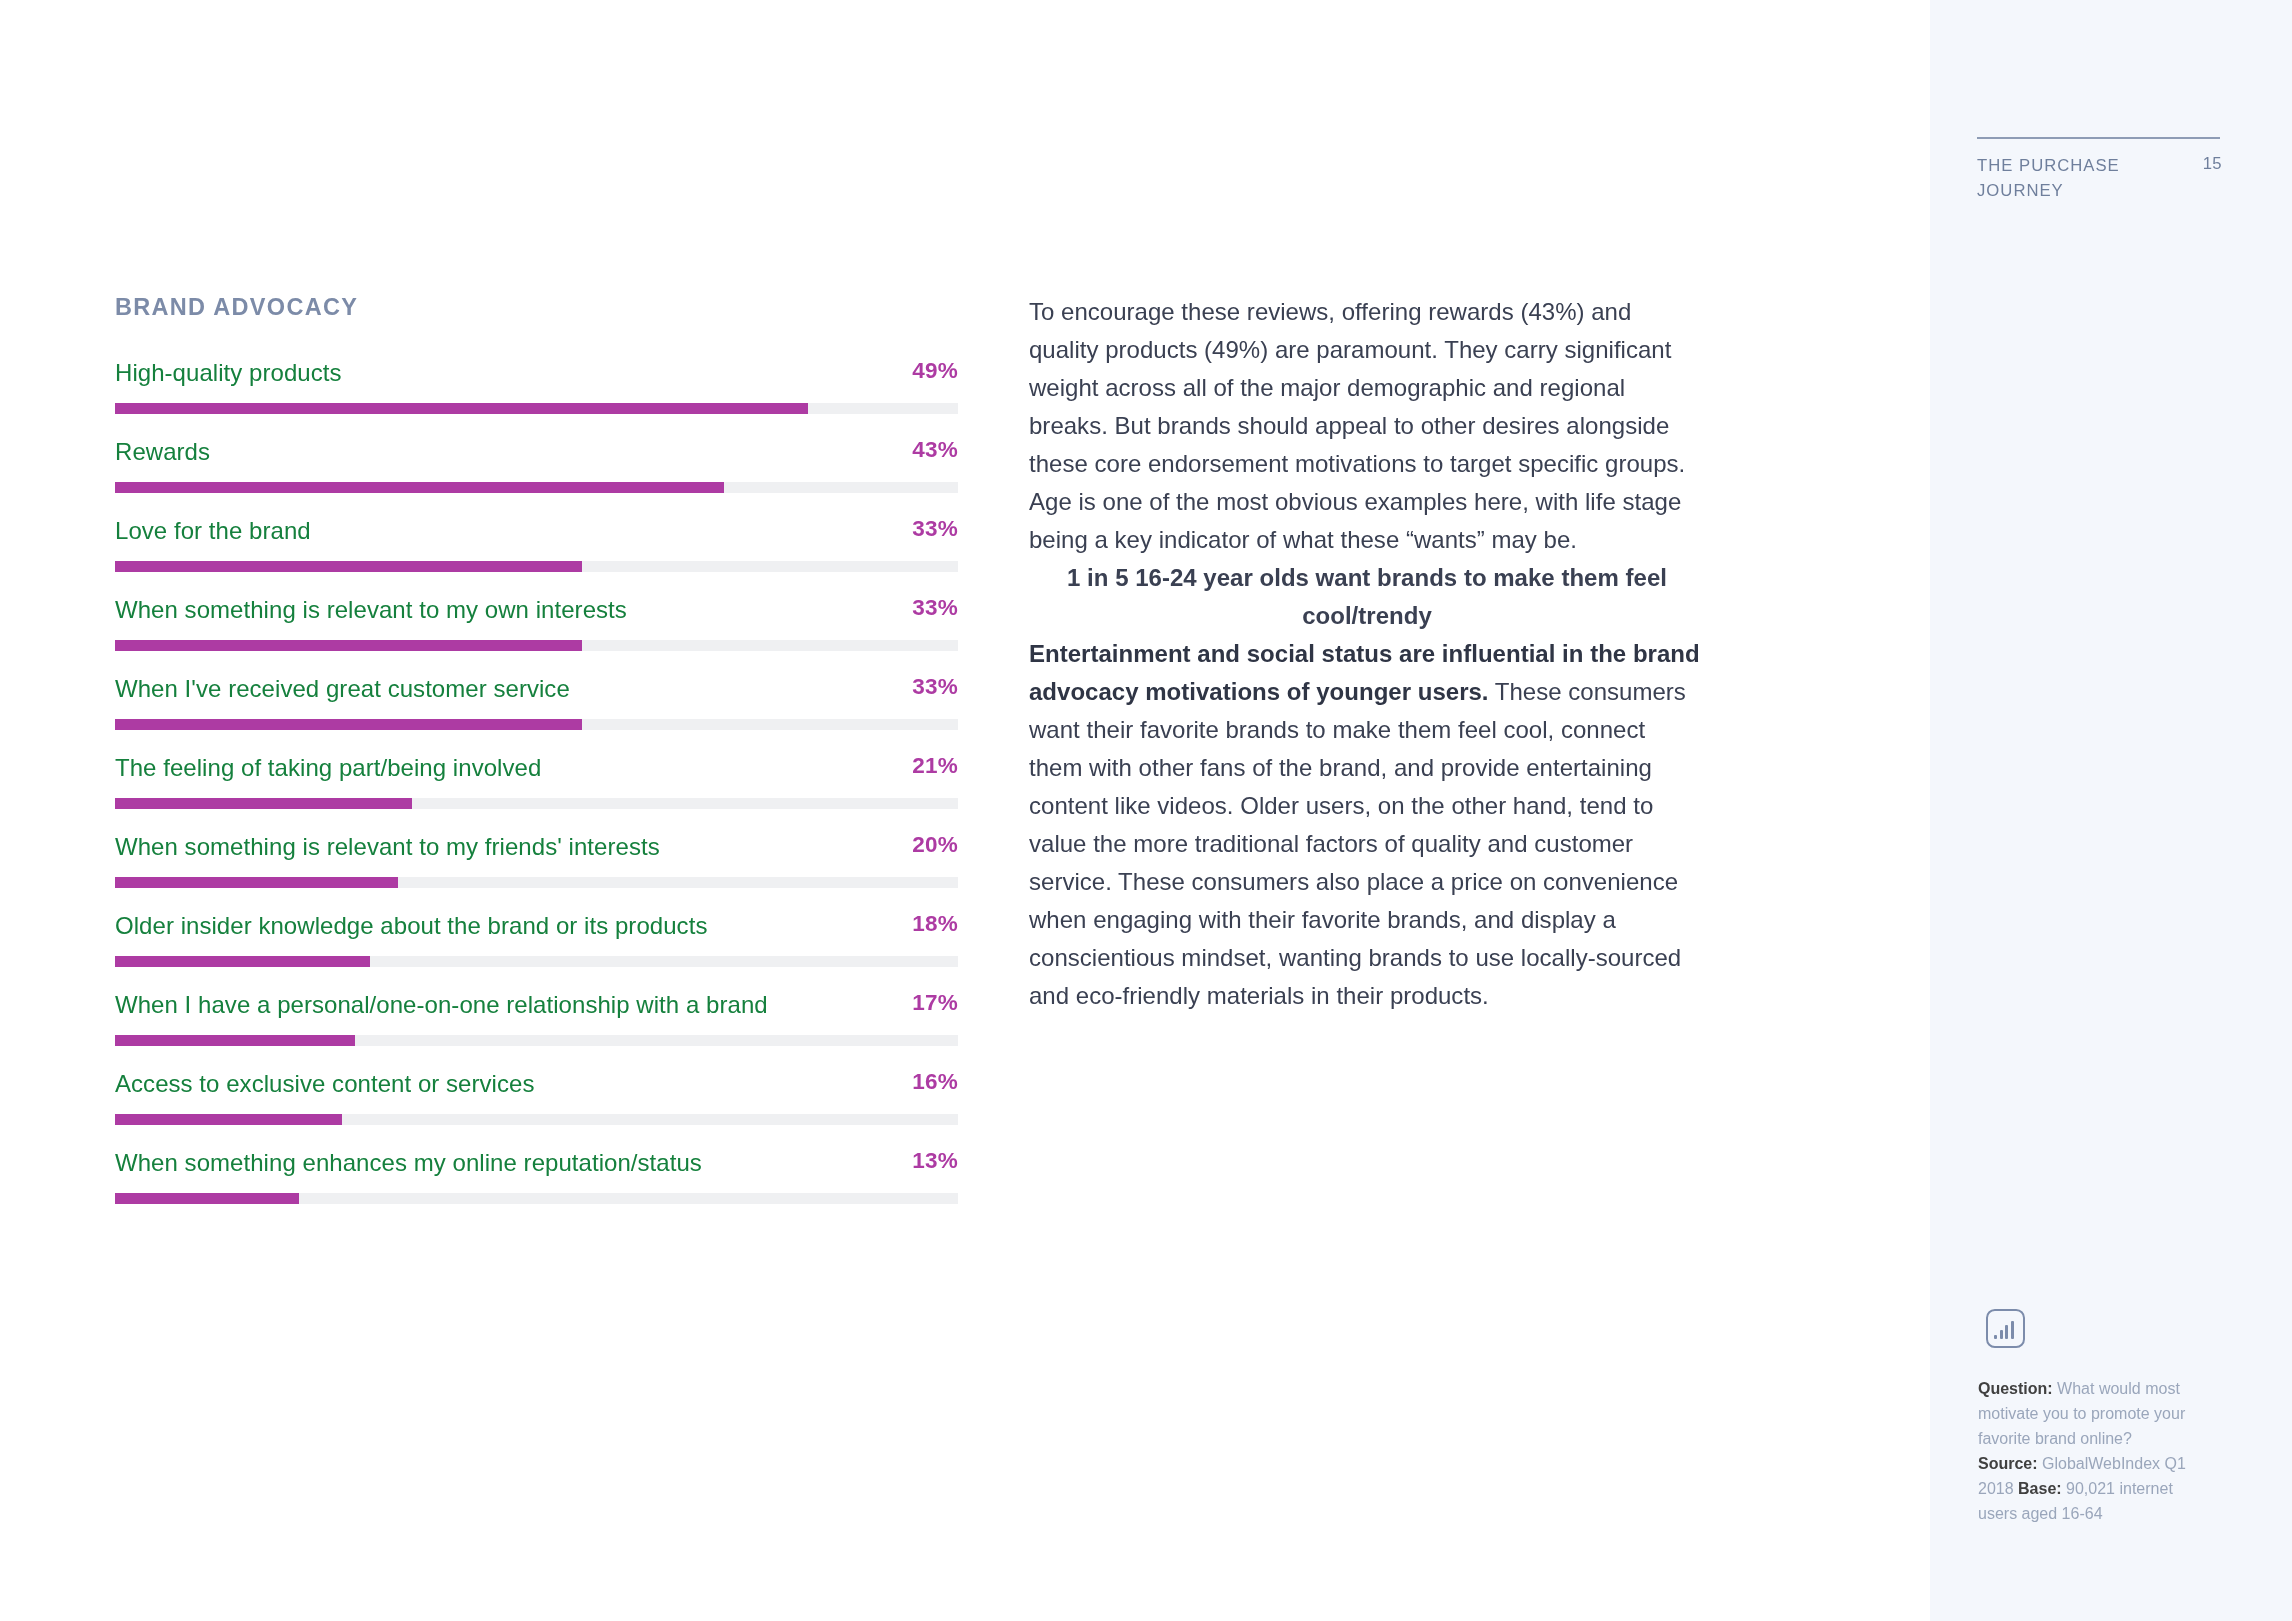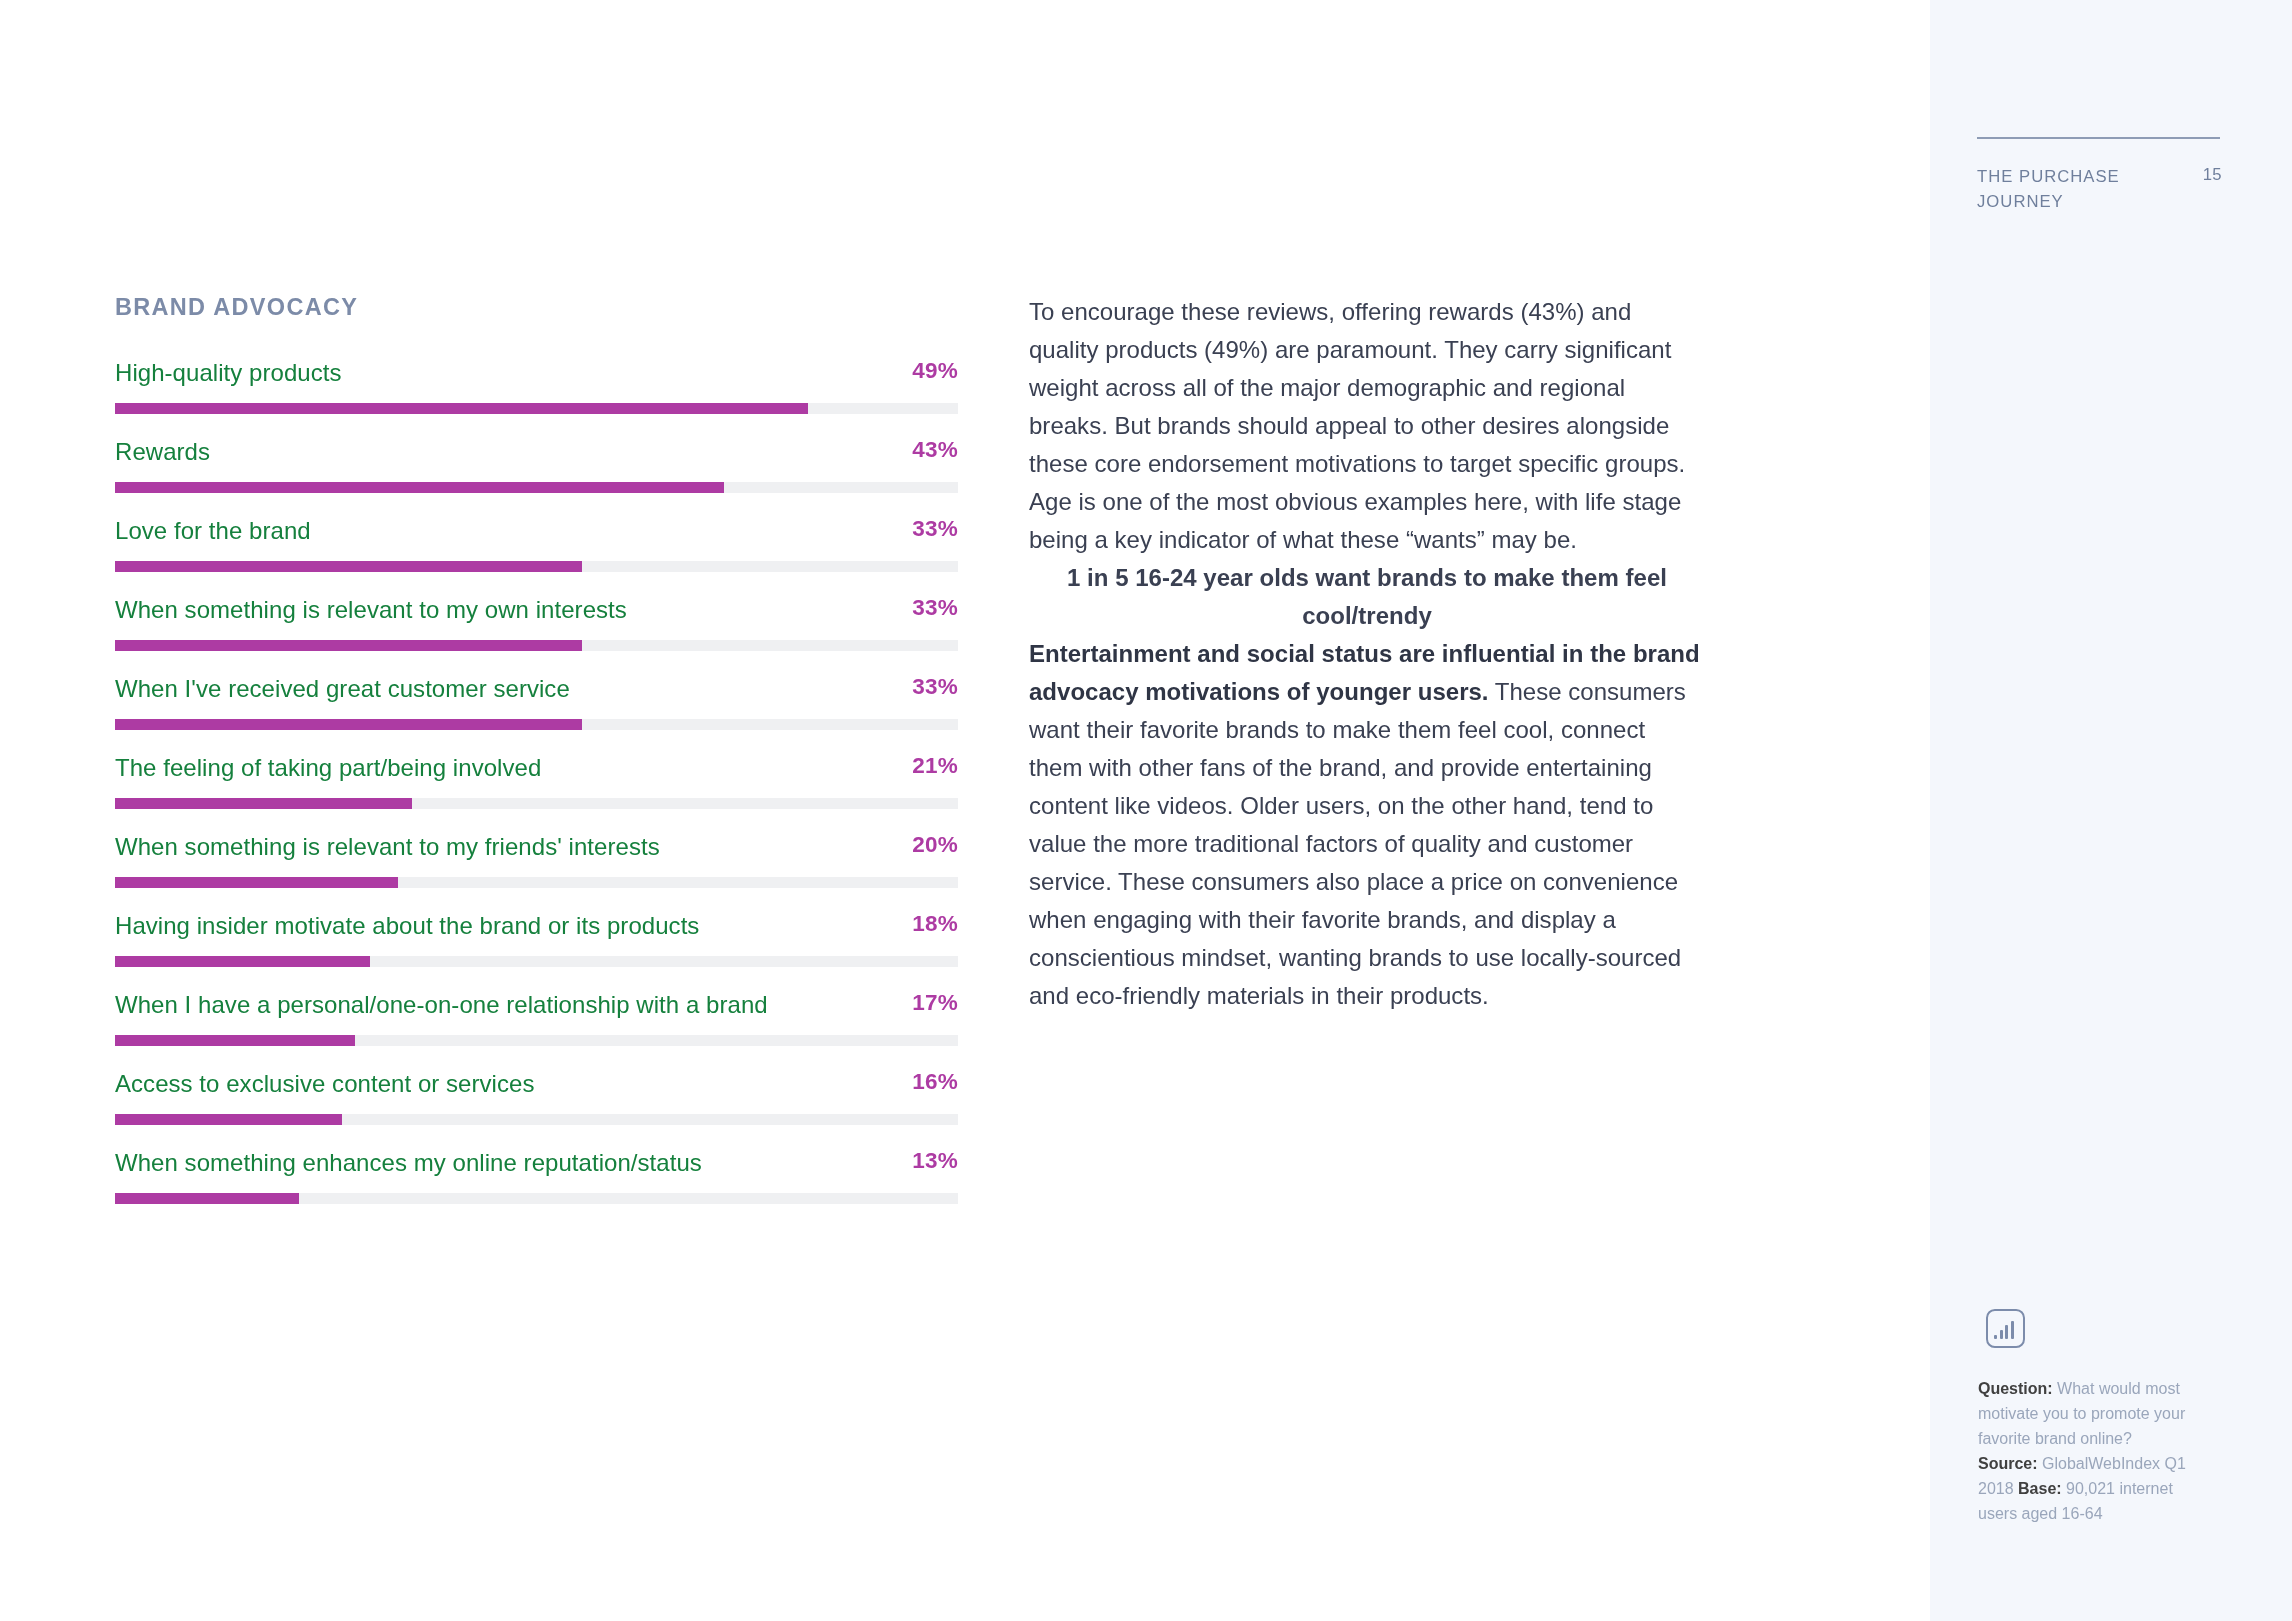--- a/index.html
+++ b/index.html
@@ -15,21 +15,21 @@
   #side-panel{
     position:absolute;top:0;right:0;
     width:363px;height:1621px;
     background:#f4f7fc;
   }
   #side-rule{
     position:absolute;top:137px;left:1977px;width:243px;height:2px;
     background:#8e9cb5;
   }
   #side-head{
-    position:absolute;top:165px;left:1977px;width:245px;
+    position:absolute;top:154px;left:1977px;width:245px;
   }
   #side-head .sh-title{
     font-size:16.7px;letter-spacing:1px;color:#6f7f9c;
     line-height:24.5px;width:172px;text-transform:uppercase;
   }
   #side-head .sh-page{
     position:absolute;top:0;right:0;
     font-size:16.7px;color:#6f7f9c;letter-spacing:0.4px;
   }
 
@@ -165,21 +165,21 @@
         </div>
       </div>
       <div class="bar-row">
         <div class="label">When something is relevant to my friends' interests</div>
         <div class="pct">20%</div>
         <div class="track">
           <div class="fill" style="width: 33.6%; background: rgb(173, 59, 163);"></div>
         </div>
       </div>
       <div class="bar-row">
-        <div class="label">Having insider motivate about the brand or its products</div>
+        <div class="label">Older insider knowledge about the brand or its products</div>
         <div class="pct">18%</div>
         <div class="track">
           <div class="fill" style="width: 30.2%; background: rgb(173, 59, 163);"></div>
         </div>
       </div>
       <div class="bar-row">
         <div class="label">When I have a personal/one-on-one relationship with a brand</div>
         <div class="pct">17%</div>
         <div class="track">
           <div class="fill" style="width: 28.5%; background: rgb(173, 59, 163);"></div>

